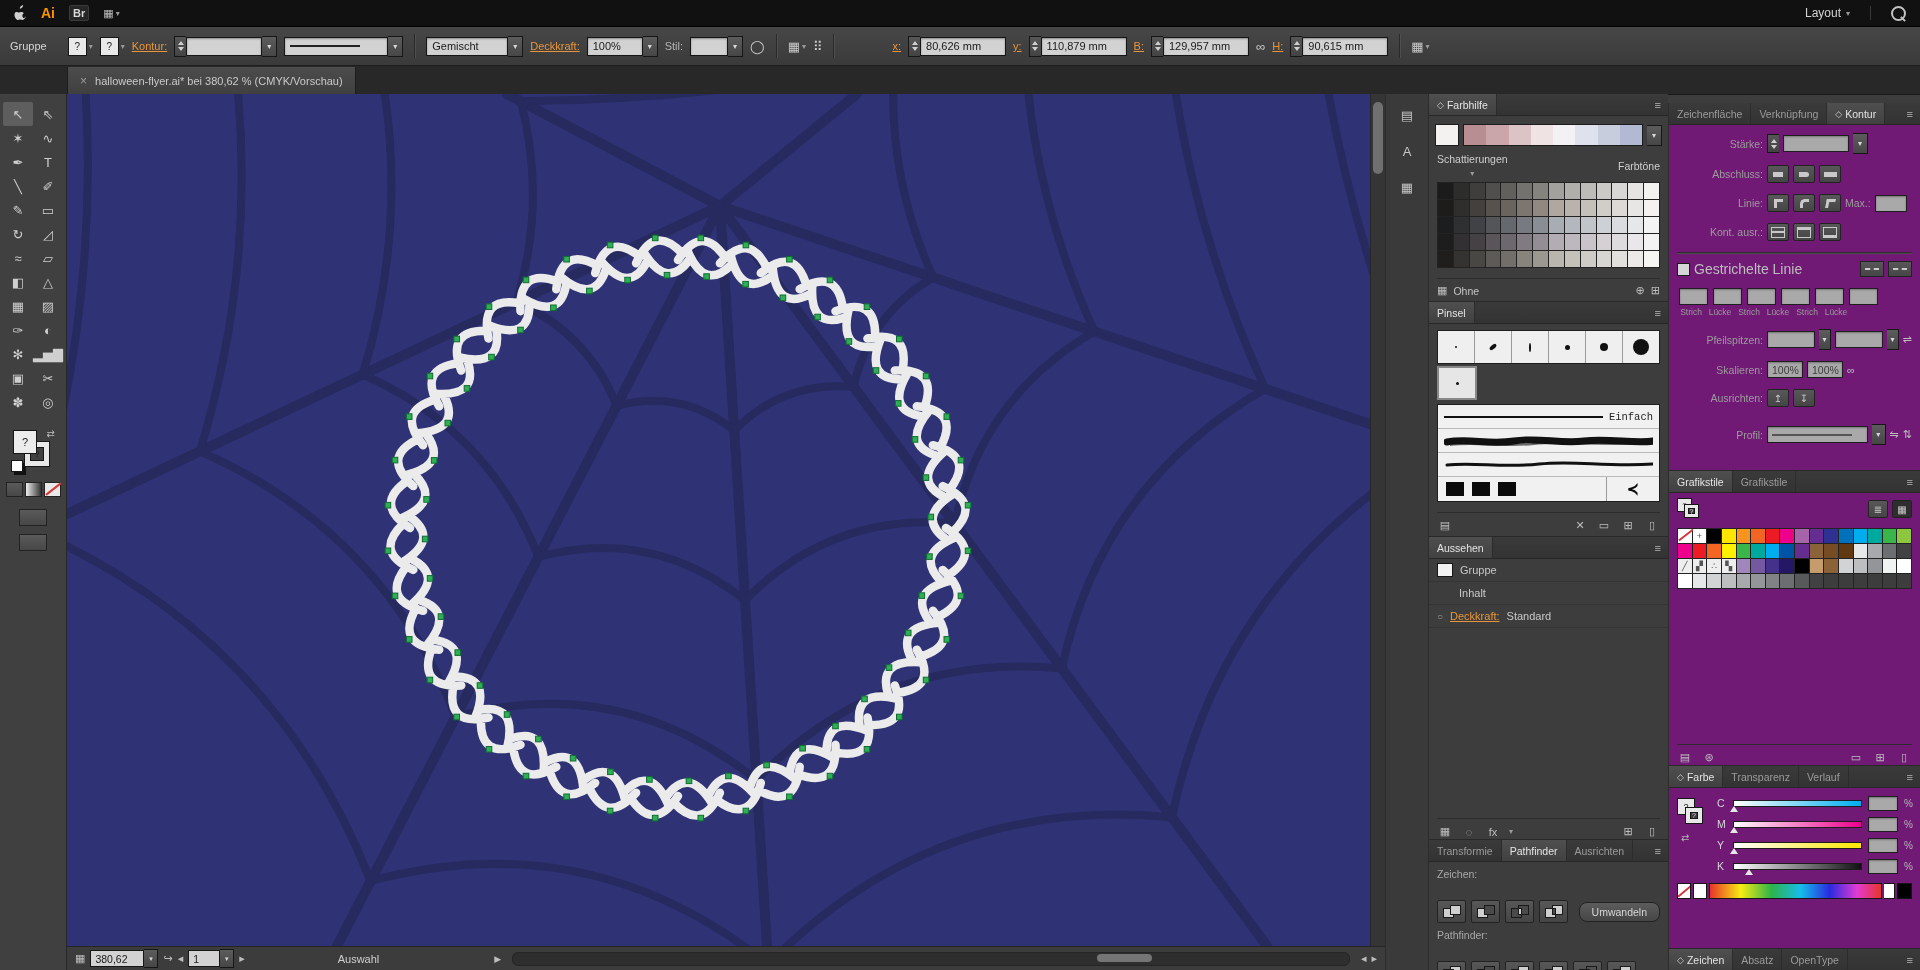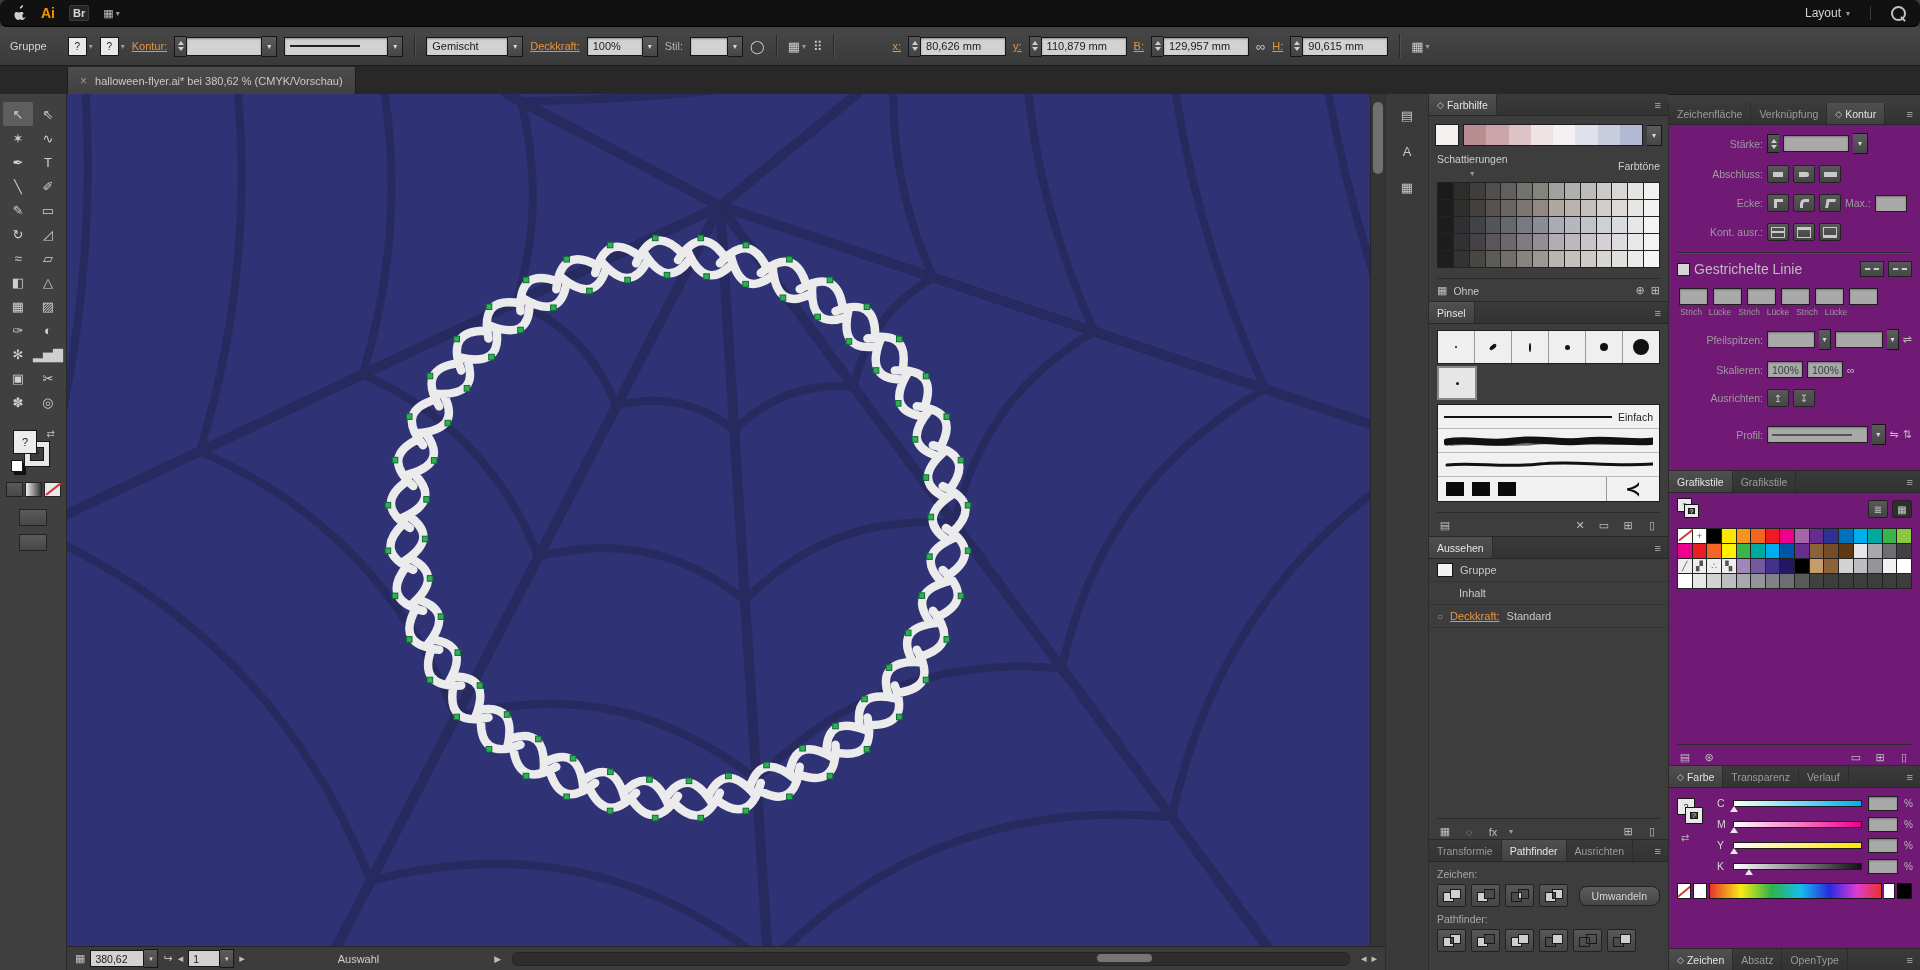--- a/index.html
+++ b/index.html
@@ -1,20 +1,20 @@
 <!DOCTYPE html>
 <html><head>
 <meta charset="utf-8">
 <style>
   html,body{margin:0;padding:0;background:#2b2b2b;}
   body{width:1920px;height:970px;overflow:hidden;font-family:"Liberation Sans",sans-serif;font-size:11px;color:#c8c8c8;-webkit-font-smoothing:antialiased;}
   #app{position:relative;width:1920px;height:970px;background:#3d3d3d;}
   .flex{flex:1;}
   
-  #menu-bar{position:absolute;left:0;top:0;width:1920px;height:27px;background:#111;display:flex;align-items:center;padding:0 14px;box-sizing:border-box;gap:14px;border-bottom:1px solid #000;border-radius:7px;}
+  #menu-bar{position:absolute;left:0;top:0;width:1920px;height:27px;background:#111;display:flex;align-items:center;padding:0 14px;box-sizing:border-box;gap:14px;border-bottom:1px solid #000;}
   .ai-logo{color:#f79500;font-weight:bold;font-size:14px;letter-spacing:0;}
   .br-badge{color:#d8d8d8;font-weight:bold;font-size:11px;background:#262626;border:1px solid #3a3a3a;padding:1px 3px;border-radius:2px;}
   .ws{display:flex;align-items:center;gap:2px;color:#bdbdbd;font-size:11px;}
   .layout{display:flex;align-items:center;gap:5px;color:#d4d4d4;font-size:12px;}
   .ddch{font-size:8px;color:#9a9a9a;}
   .msep{width:1px;height:14px;background:#3a3a3a;margin:0 6px;}
   .search-icon{width:11px;height:11px;border:2px solid #c2c2c2;border-radius:50%;position:relative;display:inline-block;}
   .search-icon::after{content:"";position:absolute;width:2px;height:6px;background:#c2c2c2;left:9px;top:8px;transform:rotate(-45deg);}
   
   #control-bar{position:absolute;left:0;top:27px;width:1920px;height:39px;background:linear-gradient(#474747,#3a3a3a);border-bottom:1px solid #1d1d1d;display:flex;align-items:center;padding:0 10px;box-sizing:border-box;gap:7px;}
@@ -90,21 +90,21 @@
   .mini-i{color:#bdbdbd;font-size:11px;}
   .fh-none{color:#c6c6c6;font-size:10.5px;}
   
   #p-pinsel{height:235px;}
   #brush-tips{display:flex;margin:6px 8px 0;border:1px solid #1e1e1e;}
   .tipcell{flex:1;height:32px;background:#efefef;border-right:1px solid #9a9a9a;display:flex;align-items:center;justify-content:center;}
   .tipcell:last-child{border-right:none;}
   .tipcell .dot{background:#111;border-radius:50%;display:block;}
   #brush-sel-row{display:flex;margin:2px 8px 0;}
   .tipcell.selected{flex:none;width:36px;border:2px solid #888;background:#e6e6e6;height:30px;}
-  #brush-strokes{margin:4px 8px 0;border:1px solid #1e1e1e;background:#f1f1f1;}
+  #brush-strokes{margin:4px 8px 0;border:1px solid #1e1e1e;background:#f1f1f1;font-family:Liberation Mono, monospace;}
   .bs-row{height:24px;border-bottom:1px solid #b9b9b9;display:flex;align-items:center;padding:0 6px;box-sizing:border-box;}
   .bs-row:last-child{border-bottom:none;}
   .bs-line{flex:1;height:2px;background:#111;}
   .bs-label{color:#222;font-size:10.5px;margin-left:6px;}
   .bs-row.split{padding:0;}
   .bs-tiles{flex:1;display:flex;align-items:center;gap:8px;padding:0 8px;height:100%;border-right:1px solid #9a9a9a;box-sizing:border-box;}
   .bs-tiles i{width:18px;height:14px;background:#0a0a0a;display:block;}
   .bs-arrow{width:52px;display:flex;align-items:center;justify-content:center;color:#0a0a0a;font-size:18px;font-weight:bold;height:100%;}
   .p-foot{display:flex;align-items:center;gap:8px;margin:10px 8px 0;border-top:1px solid #2c2c2c;padding-top:5px;}
   .fico{color:#bdbdbd;font-size:11px;display:flex;align-items:center;justify-content:center;min-width:16px;height:15px;}
@@ -112,21 +112,21 @@
   #p-aussehen{height:303px;}
   .as-row{height:22px;display:flex;align-items:center;gap:7px;padding:0 8px;border-bottom:1px solid #343434;}
   .as-row.indent{padding-left:30px;}
   .as-swatch{width:14px;height:12px;background:#f2f2f2;border:1px solid #161616;display:inline-block;}
   .as-eye{color:#9a9a9a;font-size:10px;}
   .as-val{color:#c9c9c9;}
   .as-blank{flex:1;}
   
   #p-pathfinder{height:130px;border-bottom:none;}
   .pf-label{color:#a8a8a8;font-size:10.5px;margin:6px 8px 2px;}
-  .pf-row{display:flex;align-items:center;gap:5px;margin:2px 8px 0;}
+  .pf-row{display:flex;align-items:center;gap:5px;margin:18px 8px 0;}
   .pf-btn{width:27px;height:21px;background:linear-gradient(#585858,#454545);border:1px solid #222;border-radius:2px;display:flex;align-items:center;justify-content:center;}
   .umw{margin-left:auto;background:linear-gradient(#5c5c5c,#464646);border:1px solid #222;border-radius:8px;color:#d6d6d6;font-size:10.5px;padding:3px 12px;font-family:inherit;}
   
   #p-stroke{height:368px;}
   .sk-body{padding:8px 8px 0;display:flex;flex-direction:column;}
   .sk-row{display:flex;align-items:center;gap:4px;margin-bottom:11px;}
   .p-label{color:#9c9c9c;font-size:10.5px;text-align:right;}
   .w88{width:86px;flex-shrink:0;}
   .fieldd{background:#a9a9a9;color:#3c3c3c;border:1px solid #1e1e1e;height:15px;display:flex;align-items:center;padding:0 4px;box-shadow:inset 0 1px 2px rgba(0,0,0,.3);font-size:10.5px;}
   .fw64{width:56px;} .fw30{width:26px;} .fw26{width:22px;} .fw56{width:50px;} .fw100{width:100px;}
@@ -867,21 +867,21 @@
               <i class="capline"></i>
             </span>
           <span class="skbtn">
               <i class="capline round"></i>
             </span>
           <span class="skbtn">
               <i class="capline square"></i>
             </span>
         </div>
         <div class="sk-row">
-          <span class="p-label w88">Ecke:</span>
+          <span class="p-label w88">Linie:</span>
           <span class="skbtn">
               <i class="joinline"></i>
             </span>
           <span class="skbtn">
               <i class="joinline round"></i>
             </span>
           <span class="skbtn">
               <i class="joinline bevel"></i>
             </span>
           <span class="p-label">Max.:</span>

